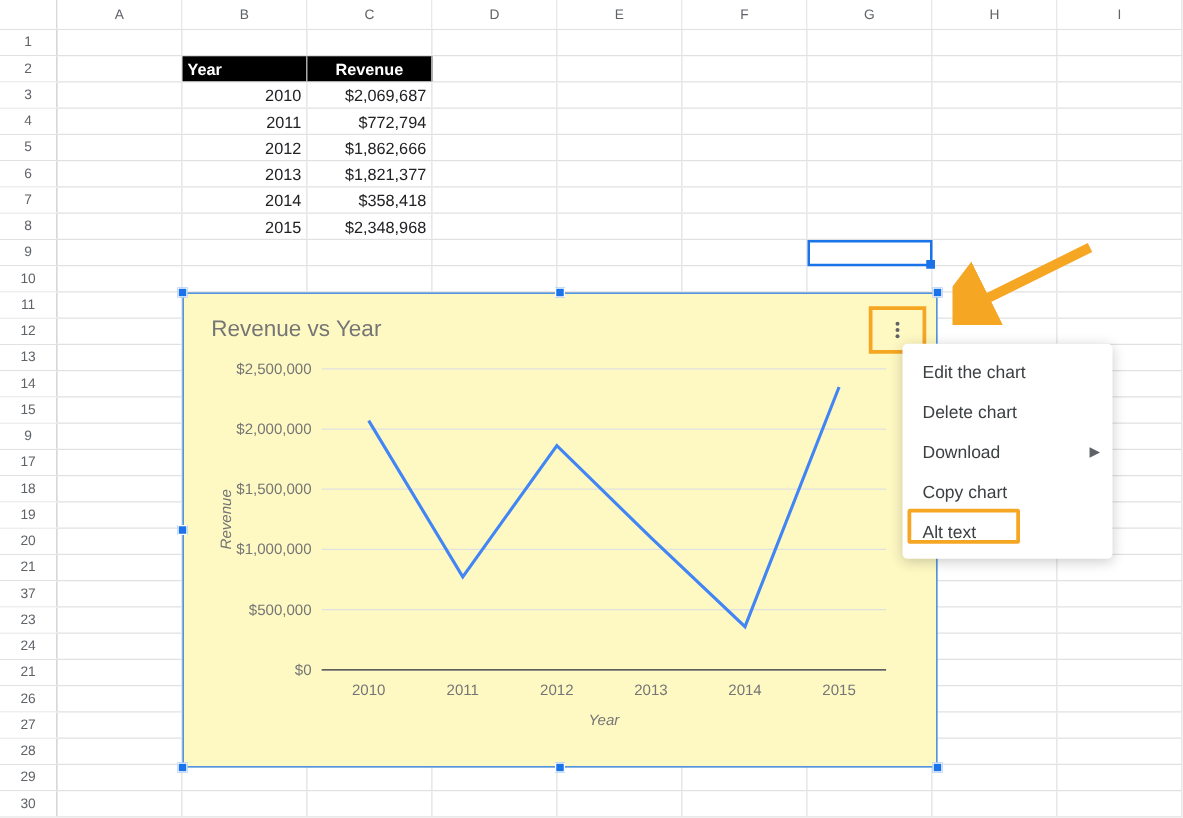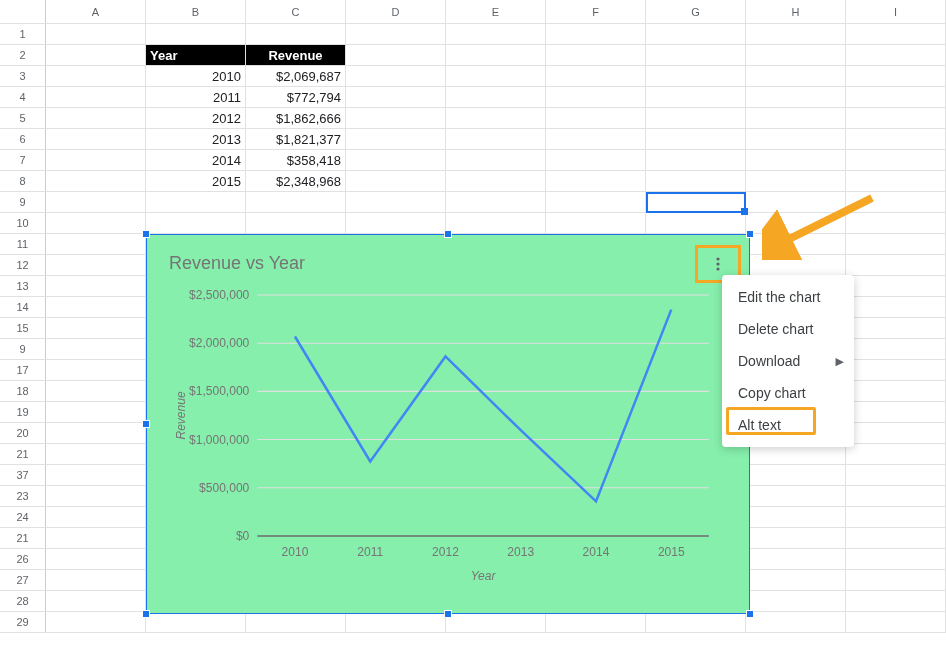--- a/index.html
+++ b/index.html
@@ -81,21 +81,21 @@
     background: #1a73e8;
     bottom: -4px; right: -4px;
   }
   
   .chart-container {
     position: absolute;
     left: 146px;
     top: 234px;
     width: 604px;
     height: 380px;
-    background: #86efac;
+    background: #fef9c3;
     border: 1px solid #1a73e8;
   }
   .sel-handle {
     position: absolute;
     width: 8px; height: 8px;
     background: #1a73e8;
     border: 1px solid #fff;
   }
   .sel-handle.tl { top: -5px; left: -5px; }
   .sel-handle.tr { top: -5px; right: -5px; }
@@ -135,21 +135,21 @@
     width: 46px;
     height: 38px;
     border: 3px solid #f5a623;
     pointer-events: none;
   }
   
   .context-menu {
     position: absolute;
     left: 722px;
     top: 275px;
-    width: 132px;
+    width: 168px;
     background: #fff;
     border-radius: 4px;
     box-shadow: 0 2px 10px rgba(0,0,0,0.2);
     padding: 6px 0;
     font-size: 14px;
     color: #3c4043;
   }
   .menu-item {
     padding: 8px 16px;
     cursor: pointer;
@@ -534,20 +534,32 @@
         <div class="cell"></div>
         <div class="cell"></div>
         <div class="cell"></div>
         <div class="cell"></div>
         <div class="cell"></div>
         <div class="cell"></div>
         <div class="cell"></div>
       </div>
       <div class="row">
         <div class="row-header">29</div>
+        <div class="cell"></div>
+        <div class="cell"></div>
+        <div class="cell"></div>
+        <div class="cell"></div>
+        <div class="cell"></div>
+        <div class="cell"></div>
+        <div class="cell"></div>
+        <div class="cell"></div>
+        <div class="cell"></div>
+      </div>
+      <div class="row">
+        <div class="row-header">30</div>
         <div class="cell"></div>
         <div class="cell"></div>
         <div class="cell"></div>
         <div class="cell"></div>
         <div class="cell"></div>
         <div class="cell"></div>
         <div class="cell"></div>
         <div class="cell"></div>
         <div class="cell"></div>
       </div>

